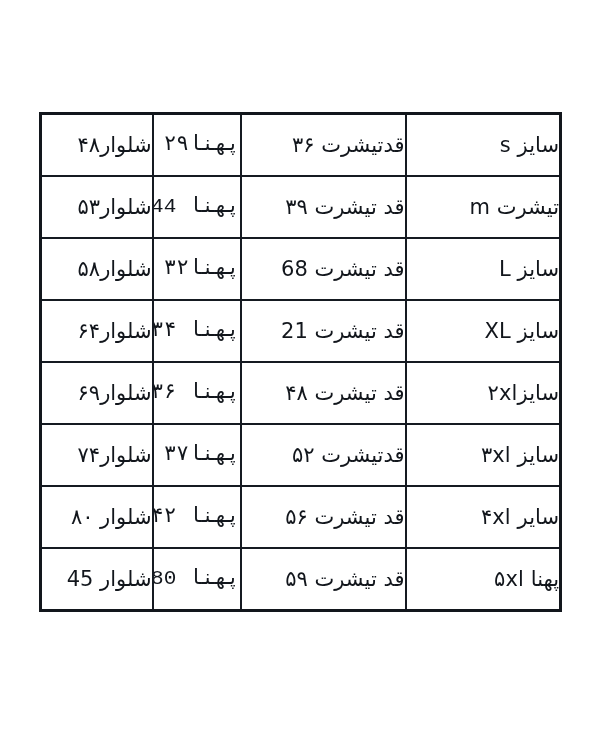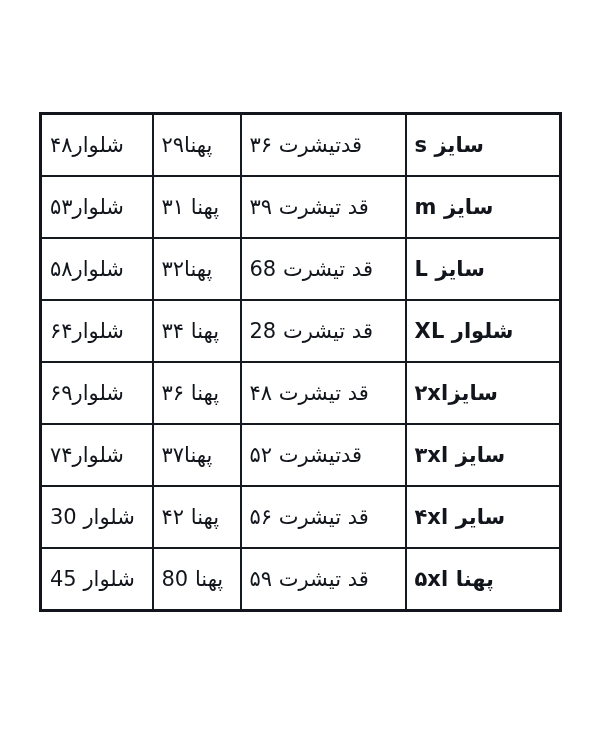--- a/index.html
+++ b/index.html
@@ -28,45 +28,44 @@
   }
   table.size-table {
     border-collapse: collapse;
     width: 520px;
     table-layout: fixed;
     background: #ffffff;
   }
   table.size-table td {
     border: 2px solid #151a21;
     height: 60px;
-    padding: 0 8px;
-    text-align: left;
+    padding: 0 0;
+    text-align: right;
     vertical-align: middle;
     font-size: 21px;
     line-height: 1.15;
     color: #12161c;
     white-space: nowrap;
     overflow: hidden;
   }
   
   table.size-table {
     border: 3px solid #12161c;
   }
   col.c-size    { width: 155px; }
   col.c-length  { width: 165px; }
   col.c-width   { width: 88px;  }
   col.c-pants   { width: 112px; }
 
   td.cell-size {
     font-size: 22px;
     letter-spacing: 0.2px;
-    font-weight: bold;
   }
   td.cell-length { font-size: 21px; }
-  td.cell-width  { font-size: 21px; }
+  td.cell-width  { font-size: 21px; font-family: Liberation Mono, monospace; }
   td.cell-pants  { font-size: 21px; }
 </style>
 </head>
 <body>
 
 <div class="page">
   <div class="table-wrap">
     <table class="size-table">
       <colgroup>
         <col class="c-size">
@@ -75,54 +74,54 @@
         <col class="c-pants">
       </colgroup>
       <tbody>
         <tr>
           <td class="cell-size">سایز s</td>
           <td class="cell-length">قدتیشرت ۳۶</td>
           <td class="cell-width">پهنا۲۹</td>
           <td class="cell-pants">شلوار۴۸</td>
         </tr>
         <tr>
-          <td class="cell-size">سایز m</td>
+          <td class="cell-size">تیشرت m</td>
           <td class="cell-length">قد تیشرت ۳۹</td>
-          <td class="cell-width">پهنا ۳۱</td>
+          <td class="cell-width">پهنا 44</td>
           <td class="cell-pants">شلوار۵۳</td>
         </tr>
         <tr>
           <td class="cell-size">سایز L</td>
           <td class="cell-length">قد تیشرت 68</td>
           <td class="cell-width">پهنا۳۲</td>
           <td class="cell-pants">شلوار۵۸</td>
         </tr>
         <tr>
-          <td class="cell-size">شلوار XL</td>
-          <td class="cell-length">قد تیشرت 28</td>
+          <td class="cell-size">سایز XL</td>
+          <td class="cell-length">قد تیشرت 21</td>
           <td class="cell-width">پهنا ۳۴</td>
           <td class="cell-pants">شلوار۶۴</td>
         </tr>
         <tr>
           <td class="cell-size">سایز۲xl</td>
           <td class="cell-length">قد تیشرت ۴۸</td>
           <td class="cell-width">پهنا ۳۶</td>
           <td class="cell-pants">شلوار۶۹</td>
         </tr>
         <tr>
           <td class="cell-size">سایز ۳xl</td>
           <td class="cell-length">قدتیشرت ۵۲</td>
           <td class="cell-width">پهنا۳۷</td>
           <td class="cell-pants">شلوار۷۴</td>
         </tr>
         <tr>
           <td class="cell-size">سایر ۴xl</td>
           <td class="cell-length">قد تیشرت ۵۶</td>
           <td class="cell-width">پهنا ۴۲</td>
-          <td class="cell-pants">شلوار 30</td>
+          <td class="cell-pants">شلوار ۸۰</td>
         </tr>
         <tr>
           <td class="cell-size">پهنا ۵xl</td>
           <td class="cell-length">قد تیشرت ۵۹</td>
           <td class="cell-width">پهنا 80</td>
           <td class="cell-pants">شلوار 45</td>
         </tr>
       </tbody>
     </table>
   </div>

